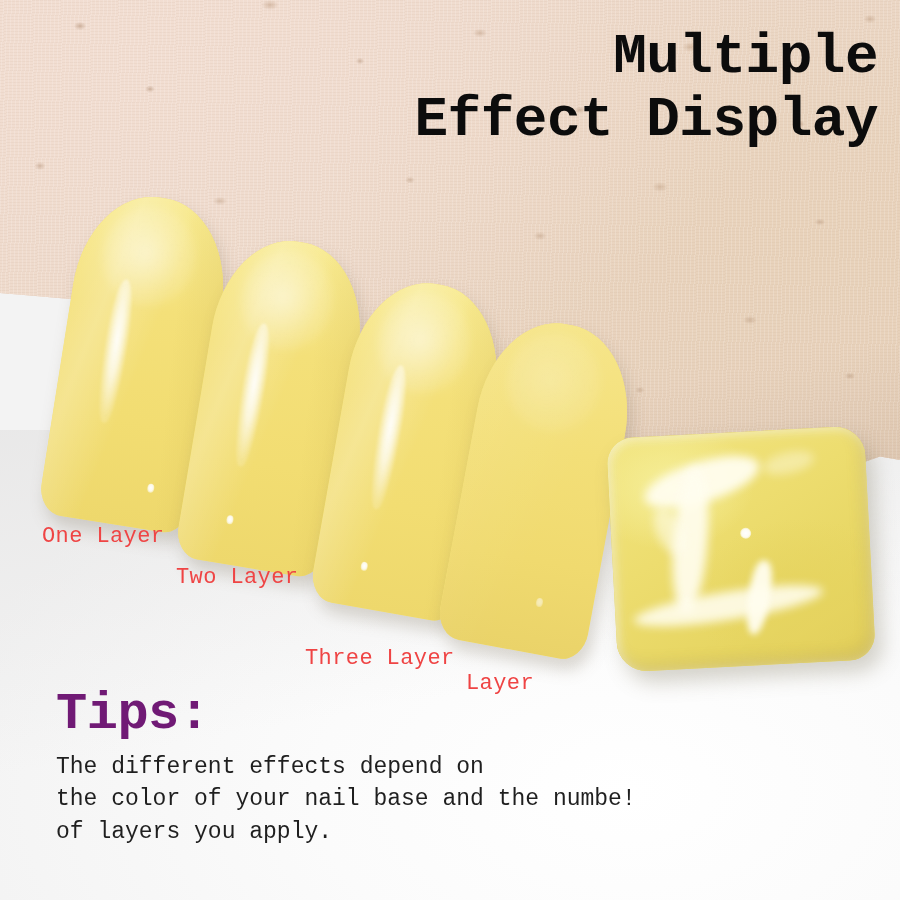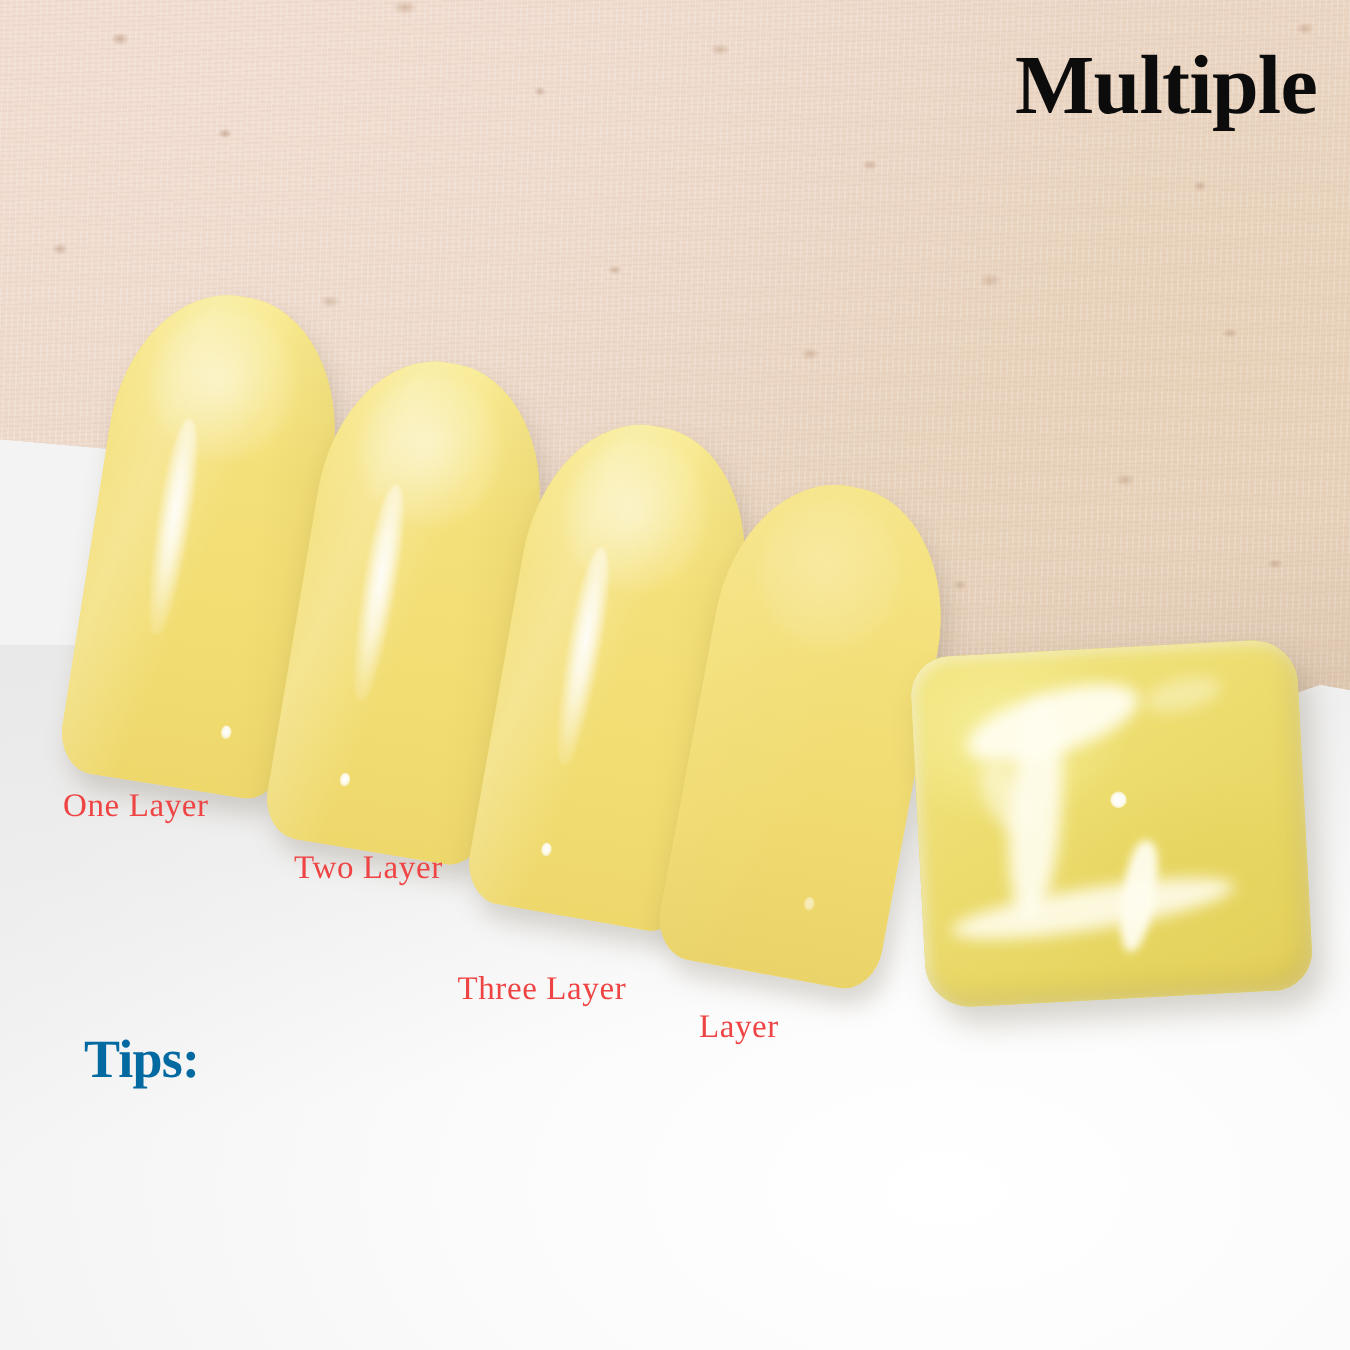--- a/index.html
+++ b/index.html
@@ -7,21 +7,21 @@
     margin: 0;
     padding: 0;
     background: #ffffff;
   }
   #stage {
     position: relative;
     width: 900px;
     height: 900px;
     overflow: hidden;
     background: #f8f8f8;
-    font-family: Liberation Serif, serif;
+    font-family: Liberation Mono, monospace;
     -webkit-font-smoothing: antialiased;
   }
 
   
   .surface {
     position: absolute;
     left: 0; top: 0; width: 900px; height: 900px;
     background:
       radial-gradient(ellipse 700px 420px at 70% 88%, #ffffff 0%, #fbfbfb 45%, #f3f3f3 100%),
       linear-gradient(180deg, #fdfdfd 0%, #f6f6f6 60%, #f2f2f2 100%);
@@ -205,30 +205,30 @@
 
   .nail-label {
     position: absolute;
     font-size: 22px;
     font-weight: 300;
     letter-spacing: 0.4px;
     color: #ef4444;
     white-space: nowrap;
   }
   #label-one-layer   { left: 42px;  top: 524px; }
-  #label-two-layer   { left: 196px; top: 565px; }
+  #label-two-layer   { left: 176px; top: 565px; }
   #label-three-layer { left: 305px; top: 646px; }
   #label-matte       { left: 466px; top: 671px; }
 
   #tips-block { position: absolute; left: 56px; top: 688px; }
   #tips-heading {
-    font-size: 36px;
+    font-size: 52px;
     font-weight: 700;
     letter-spacing: -0.5px;
-    color: #0369a1;
+    color: #701a75;
     line-height: 1.05;
     margin: 0 0 8px 0;
   }
   #tips-body {
     font-size: 23px;
     font-weight: 400;
     line-height: 1.42;
     color: #1f1f1f;
   }
   #tips-body .tip-line { display: block; white-space: nowrap; }
@@ -282,24 +282,30 @@
     <div class="hl hl3"></div>
     <div class="hl hl4"></div>
     <div class="hl hl5"></div>
     <div class="hl hl6"></div>
     <div class="gel-dot"></div>
     <div class="gel-rim"></div>
   </div>
 
   <div id="headline">
     <span class="hl-line">Multiple</span>
+    <span class="hl-line">Effect Display</span>
   </div>
 
   <div class="nail-label" id="label-one-layer">One Layer</div>
   <div class="nail-label" id="label-two-layer">Two Layer</div>
   <div class="nail-label" id="label-three-layer">Three Layer</div>
   <div class="nail-label" id="label-matte">Layer</div>
 
   <div id="tips-block">
     <div id="tips-heading">Tips:</div>
+    <div id="tips-body">
+      <span class="tip-line">The different effects depend on</span>
+      <span class="tip-line">the color of your nail base and the numbe!</span>
+      <span class="tip-line">of layers you apply.</span>
+    </div>
   </div>
 
 </div>
 
 </body></html>

